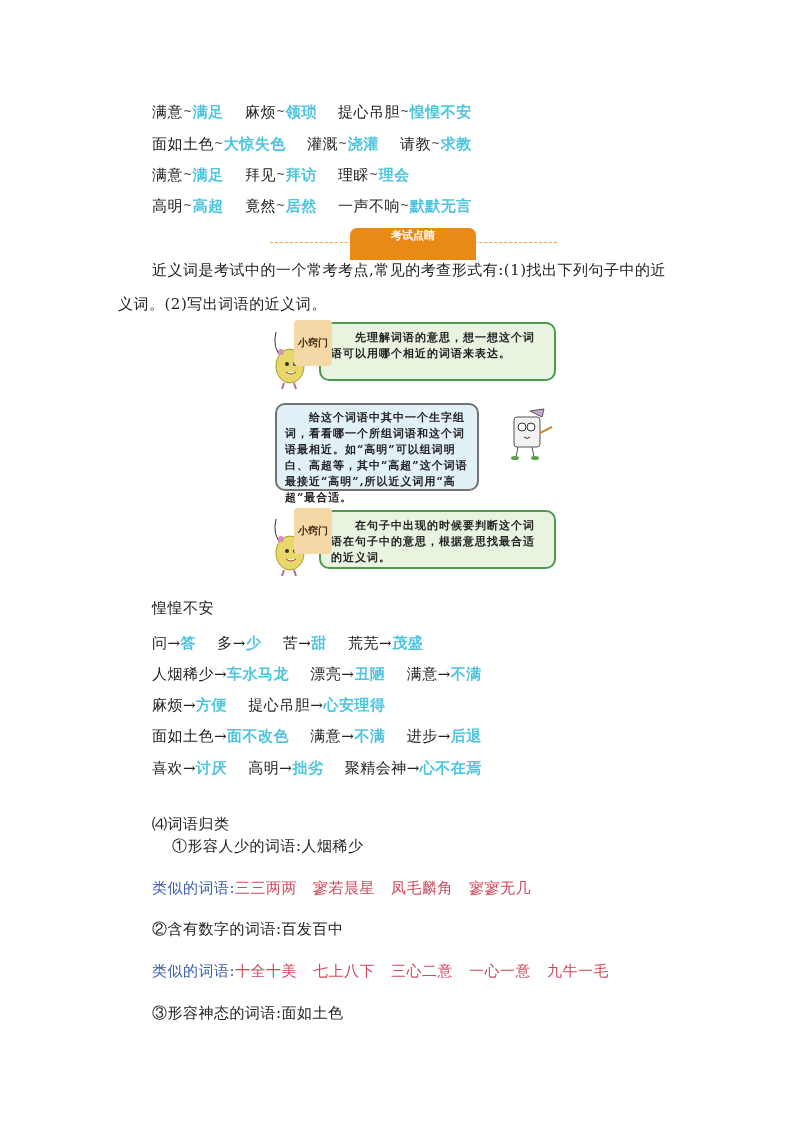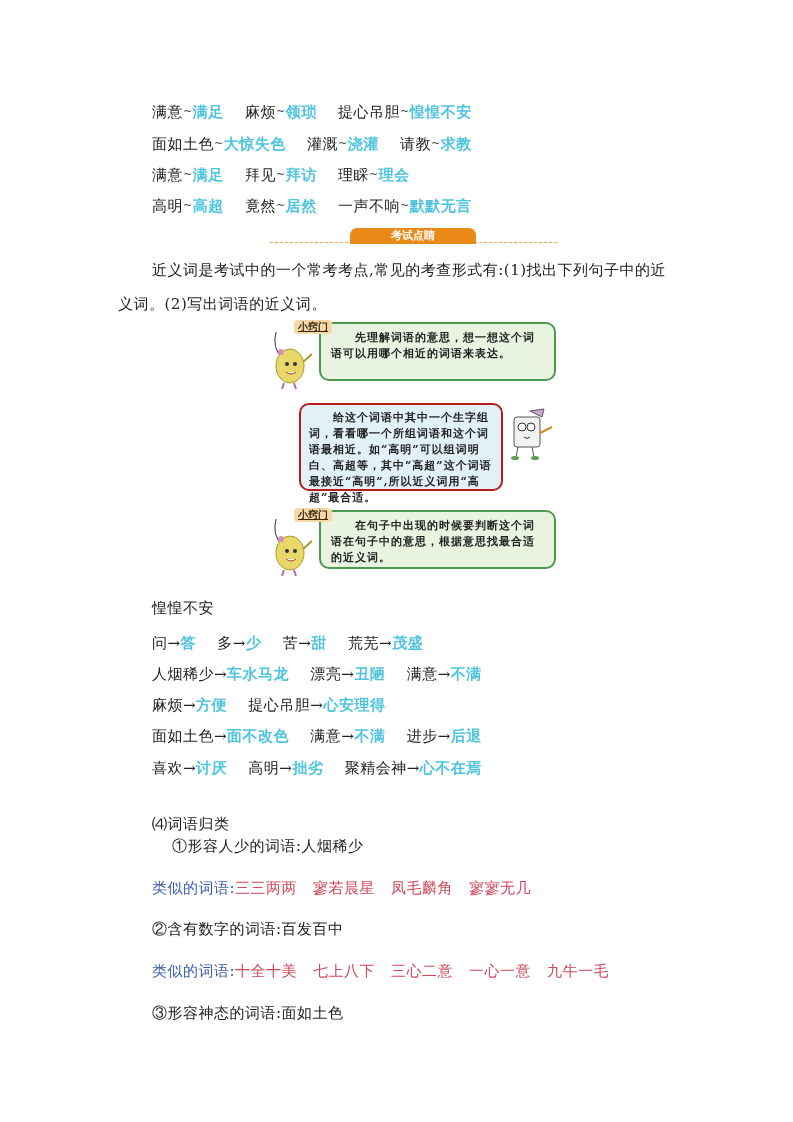--- a/index.html
+++ b/index.html
@@ -8,28 +8,28 @@
   .line { position: absolute; left: 152px; font-size: 15px; line-height: 20px; white-space: nowrap; letter-spacing: 0.5px; }
   .pair { margin-right: 16px; }
   .ans { color: #4fc4df; font-weight: bold; }
   .tilde { color: #444; font-size: 11px; vertical-align: top; }
   .arrow { color: #222; }
   .blue { color: #3a5eae; }
   .red { color: #d0485a; margin-right: 16px; }
   .para { position: absolute; left: 118px; width: 560px; font-size: 15px; line-height: 34px; text-indent: 34px; letter-spacing: 0.5px; }
   .banner-wrap { position: absolute; left: 270px; top: 228px; width: 287px; height: 18px; }
   .banner-dots { position: absolute; left: 0; right: 0; top: 14px; border-top: 1px dashed #e6a84a; }
-  .banner { position: absolute; left: 80px; top: 0; width: 126px; height: 16px; background: #e98a16; border-radius: 7px 7px 0 0;
+  .banner { position: absolute; left: 80px; top: 0; width: 126px; height: 32px; background: #e98a16; border-radius: 7px 7px 0 0;
             color: #fff; font-family: "DejaVu Sans", sans-serif; font-size: 11px; font-weight: bold; text-align: center; line-height: 15px; }
   .tip { position: absolute; border-radius: 10px; font-size: 11px; line-height: 16px; letter-spacing: 1px; font-weight: bold; color: #222; }
   .tip.green { background: #e8f3e0; border: 2px solid #4c9a52; }
-  .tip.blue { background: #e2f0f8; border: 2px solid #b91c1c; margin-left: 24px; }
+  .tip.blue { background: #e2f0f8; border: 2px solid #737373; }
   .tip .txt { padding: 6px 10px; text-indent: 24px; }
   .tag { position: absolute; background: #f6d7a6; color: #3a2a10; font-family: "DejaVu Sans", sans-serif; font-size: 10px; font-weight: bold;
-         padding: 0 4px; border-radius: 4px; text-decoration: underline; }
+         padding: 16px 4px; border-radius: 4px; }
   .char { position: absolute; }
 </style>
 </head>
 <body>
 
 <div>
   <div class="line" style="top:102px;">
     <span class="pair"><span>满意</span><span class="tilde">~</span><span class="ans">满足</span></span>
     <span class="pair"><span>麻烦</span><span class="tilde">~</span><span class="ans">领琐</span></span>
     <span class="pair"><span>提心吊胆</span><span class="tilde">~</span><span class="ans">惶惶不安</span></span>

